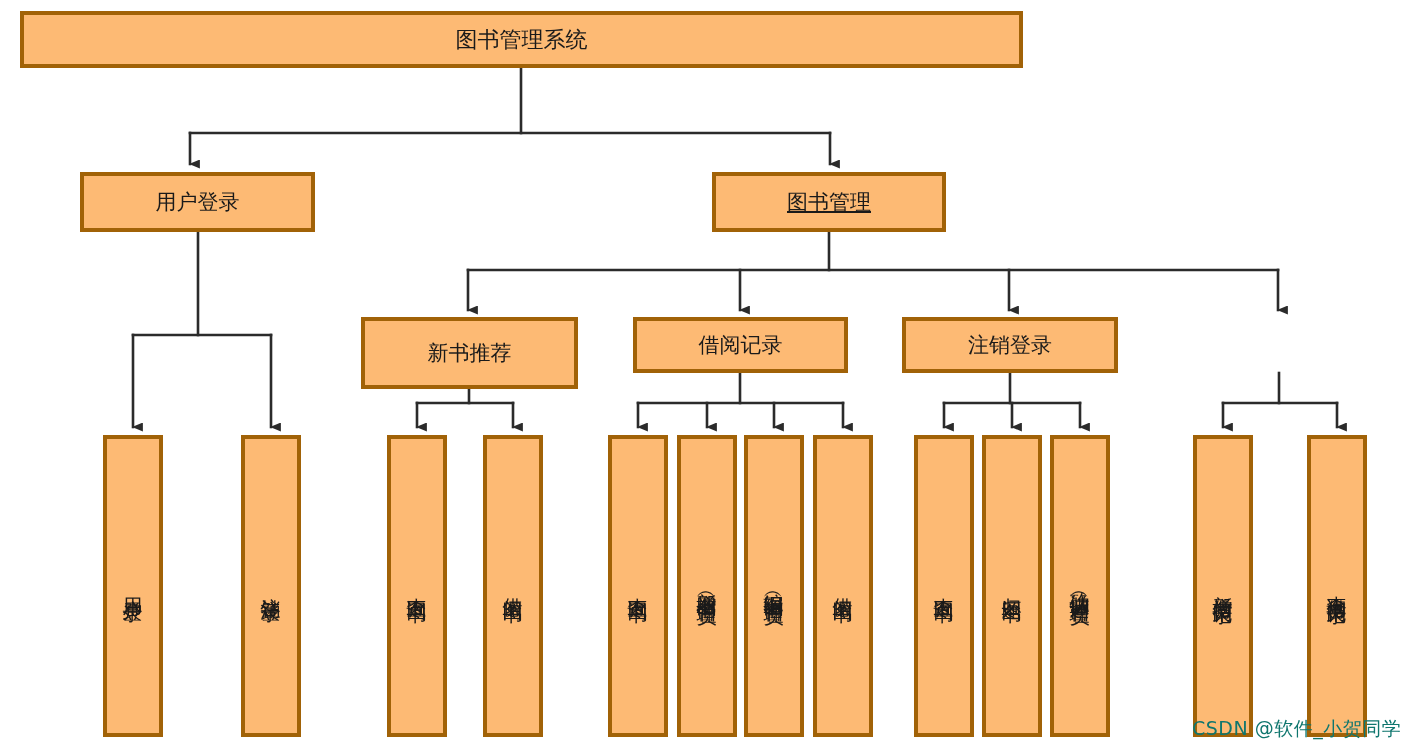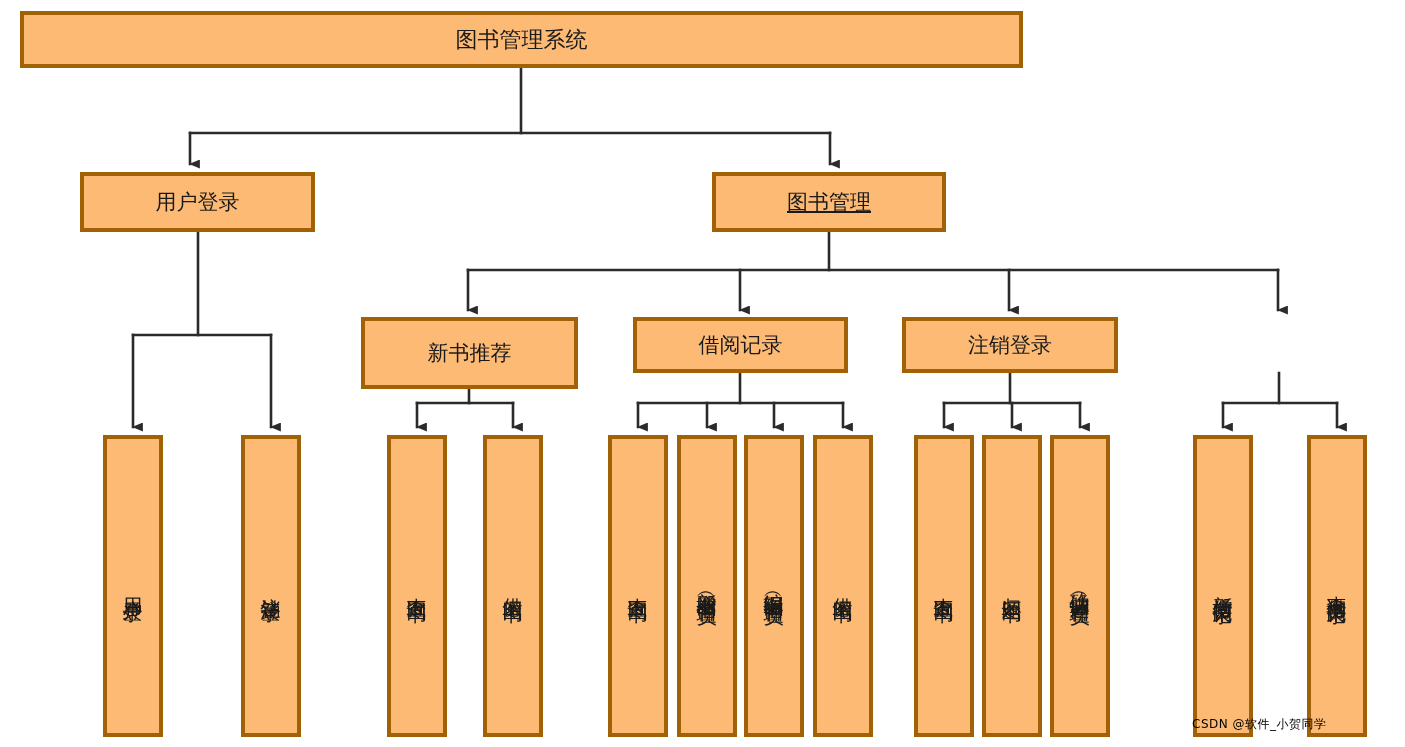--- a/index.html
+++ b/index.html
@@ -42,22 +42,22 @@
     writing-mode:vertical-rl;
     text-orientation:upright;
     font-size:20px;
     letter-spacing:2px;
     line-height:1;
     white-space:nowrap;
   }
 
   .watermark{
     position:absolute;
-    font-size:12px;
-    color:#000000;
+    font-size:19px;
+    color:#0f766e;
     white-space:nowrap;
     letter-spacing:0.5px;
     font-family:"DejaVu Sans",sans-serif;
   }
 </style>
 </head>
 <body>
 
 <div id="canvas">
 

